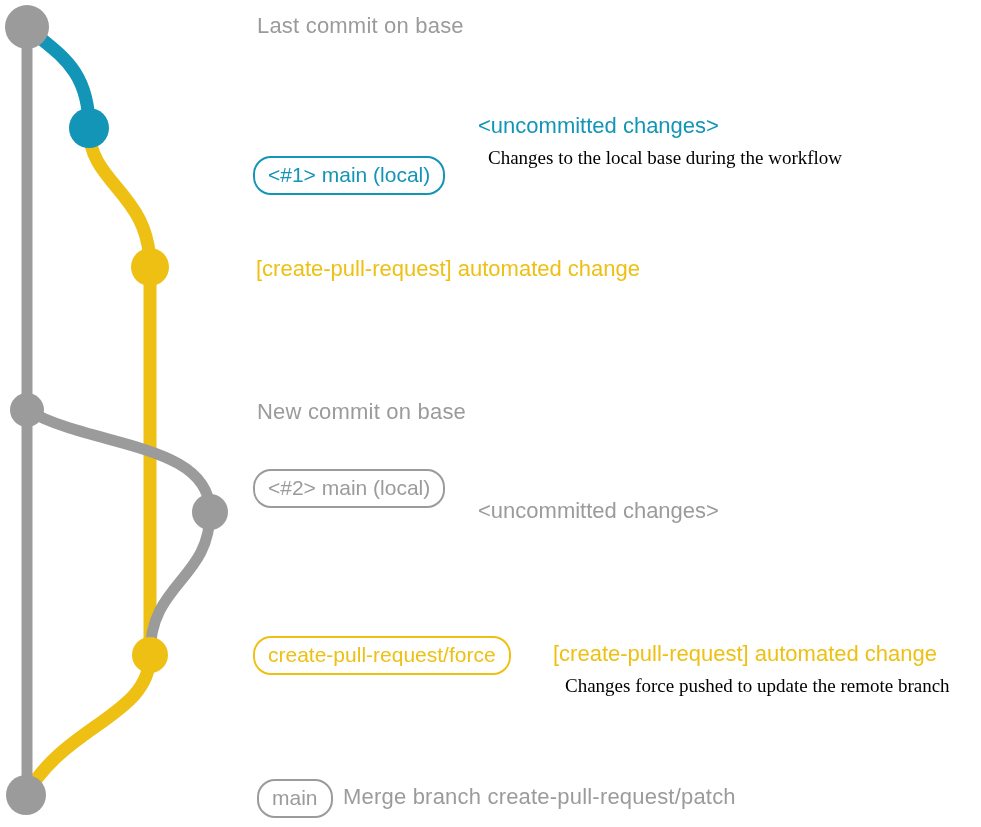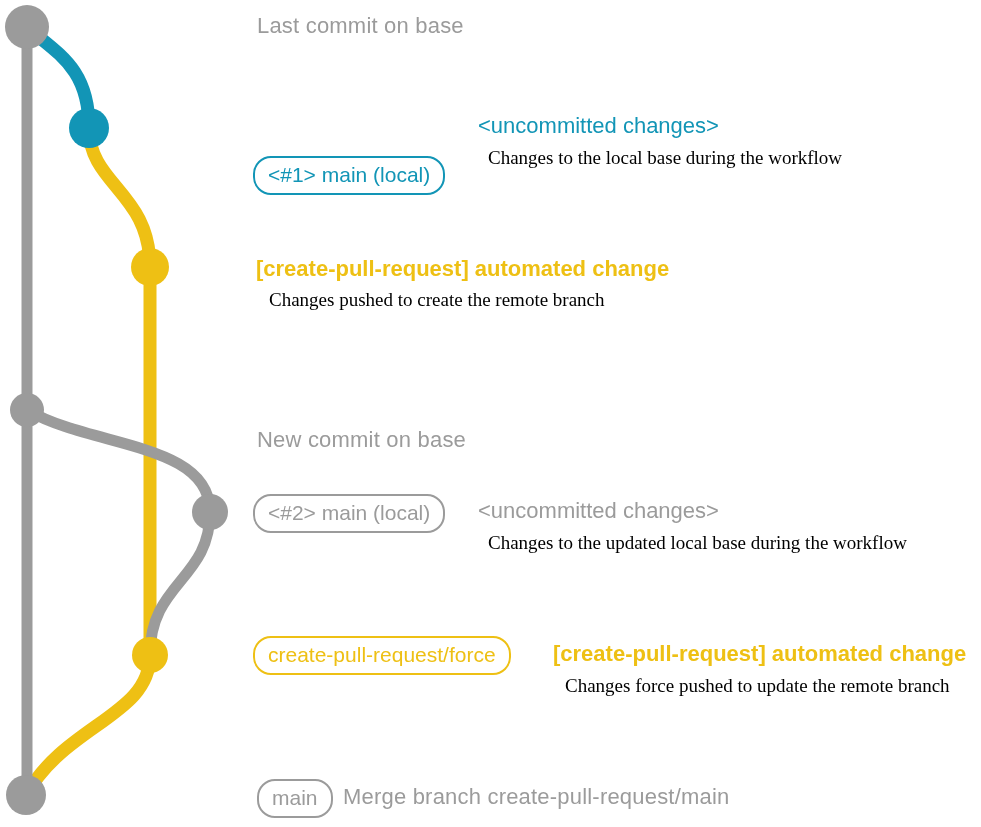--- a/index.html
+++ b/index.html
@@ -35,21 +35,21 @@
 
   .abs { position: absolute; white-space: nowrap; }
   .caption {
     color: var(--gray);
     font-size: 22px;
     letter-spacing: 0.2px;
   }
   .inline-label { font-size: 22px; }
   .inline-label.teal   { color: var(--teal); }
   .inline-label.gray   { color: var(--gray); }
-  .inline-label.yellow { color: var(--yellow); font-weight: bold; }
+  .inline-label.yellow { color: var(--yellow); }
   .serif-note {
     font-family: "Liberation Serif", serif;
     font-size: 19px;
     color: var(--ink);
   }
   .badge {
     display: inline-block;
     border: 2px solid;
     border-radius: 18px;
     padding: 5px 13px 6px 13px;
@@ -84,28 +84,26 @@
     <circle class="node gray" cx="26" cy="795" r="20"></circle>
   </svg>
 
   <div class="abs caption" style="left:257px; top:13px;">Last commit on base</div>
 
   <span class="abs badge teal" style="left:253px; top:109px;">&lt;#1&gt; main (local)</span>
   <span class="abs inline-label teal" style="left:478px; top:113px;">&lt;uncommitted changes&gt;</span>
   <span class="abs serif-note" style="left:488px; top:147px;">Changes to the local base during the workflow</span>
 
   <span class="abs inline-label yellow" style="left:256px; top:256px;">[create-pull-request] automated change</span>
-  <span class="abs serif-note" style="left:269px; top:289px;">Changes pushed to create the remote branch</span>
 
-  <div class="abs caption" style="left:257px; top:399px;margin-top:28px;">New commit on base</div>
+  <div class="abs caption" style="left:257px; top:399px;">New commit on base</div>
 
-  <span class="abs badge gray" style="left:253px; top:494px;">&lt;#2&gt; main (local)</span>
+  <span class="abs badge gray" style="left:253px; top:469px;">&lt;#2&gt; main (local)</span>
   <span class="abs inline-label gray" style="left:478px; top:498px;">&lt;uncommitted changes&gt;</span>
-  <span class="abs serif-note" style="left:488px; top:532px;">Changes to the updated local base during the workflow</span>
 
   <span class="abs badge yellow" style="left:253px; top:636px;">create-pull-request/force</span>
   <span class="abs inline-label yellow" style="left:553px; top:641px;">[create-pull-request] automated change</span>
   <span class="abs serif-note" style="left:565px; top:675px;">Changes force pushed to update the remote branch</span>
 
   <span class="abs badge gray" style="left:257px; top:779px;">main</span>
-  <span class="abs caption" style="left:343px; top:784px;">Merge branch create-pull-request/main</span>
+  <span class="abs caption" style="left:343px; top:784px;">Merge branch create-pull-request/patch</span>
 
 </div>
 
 </body></html>

